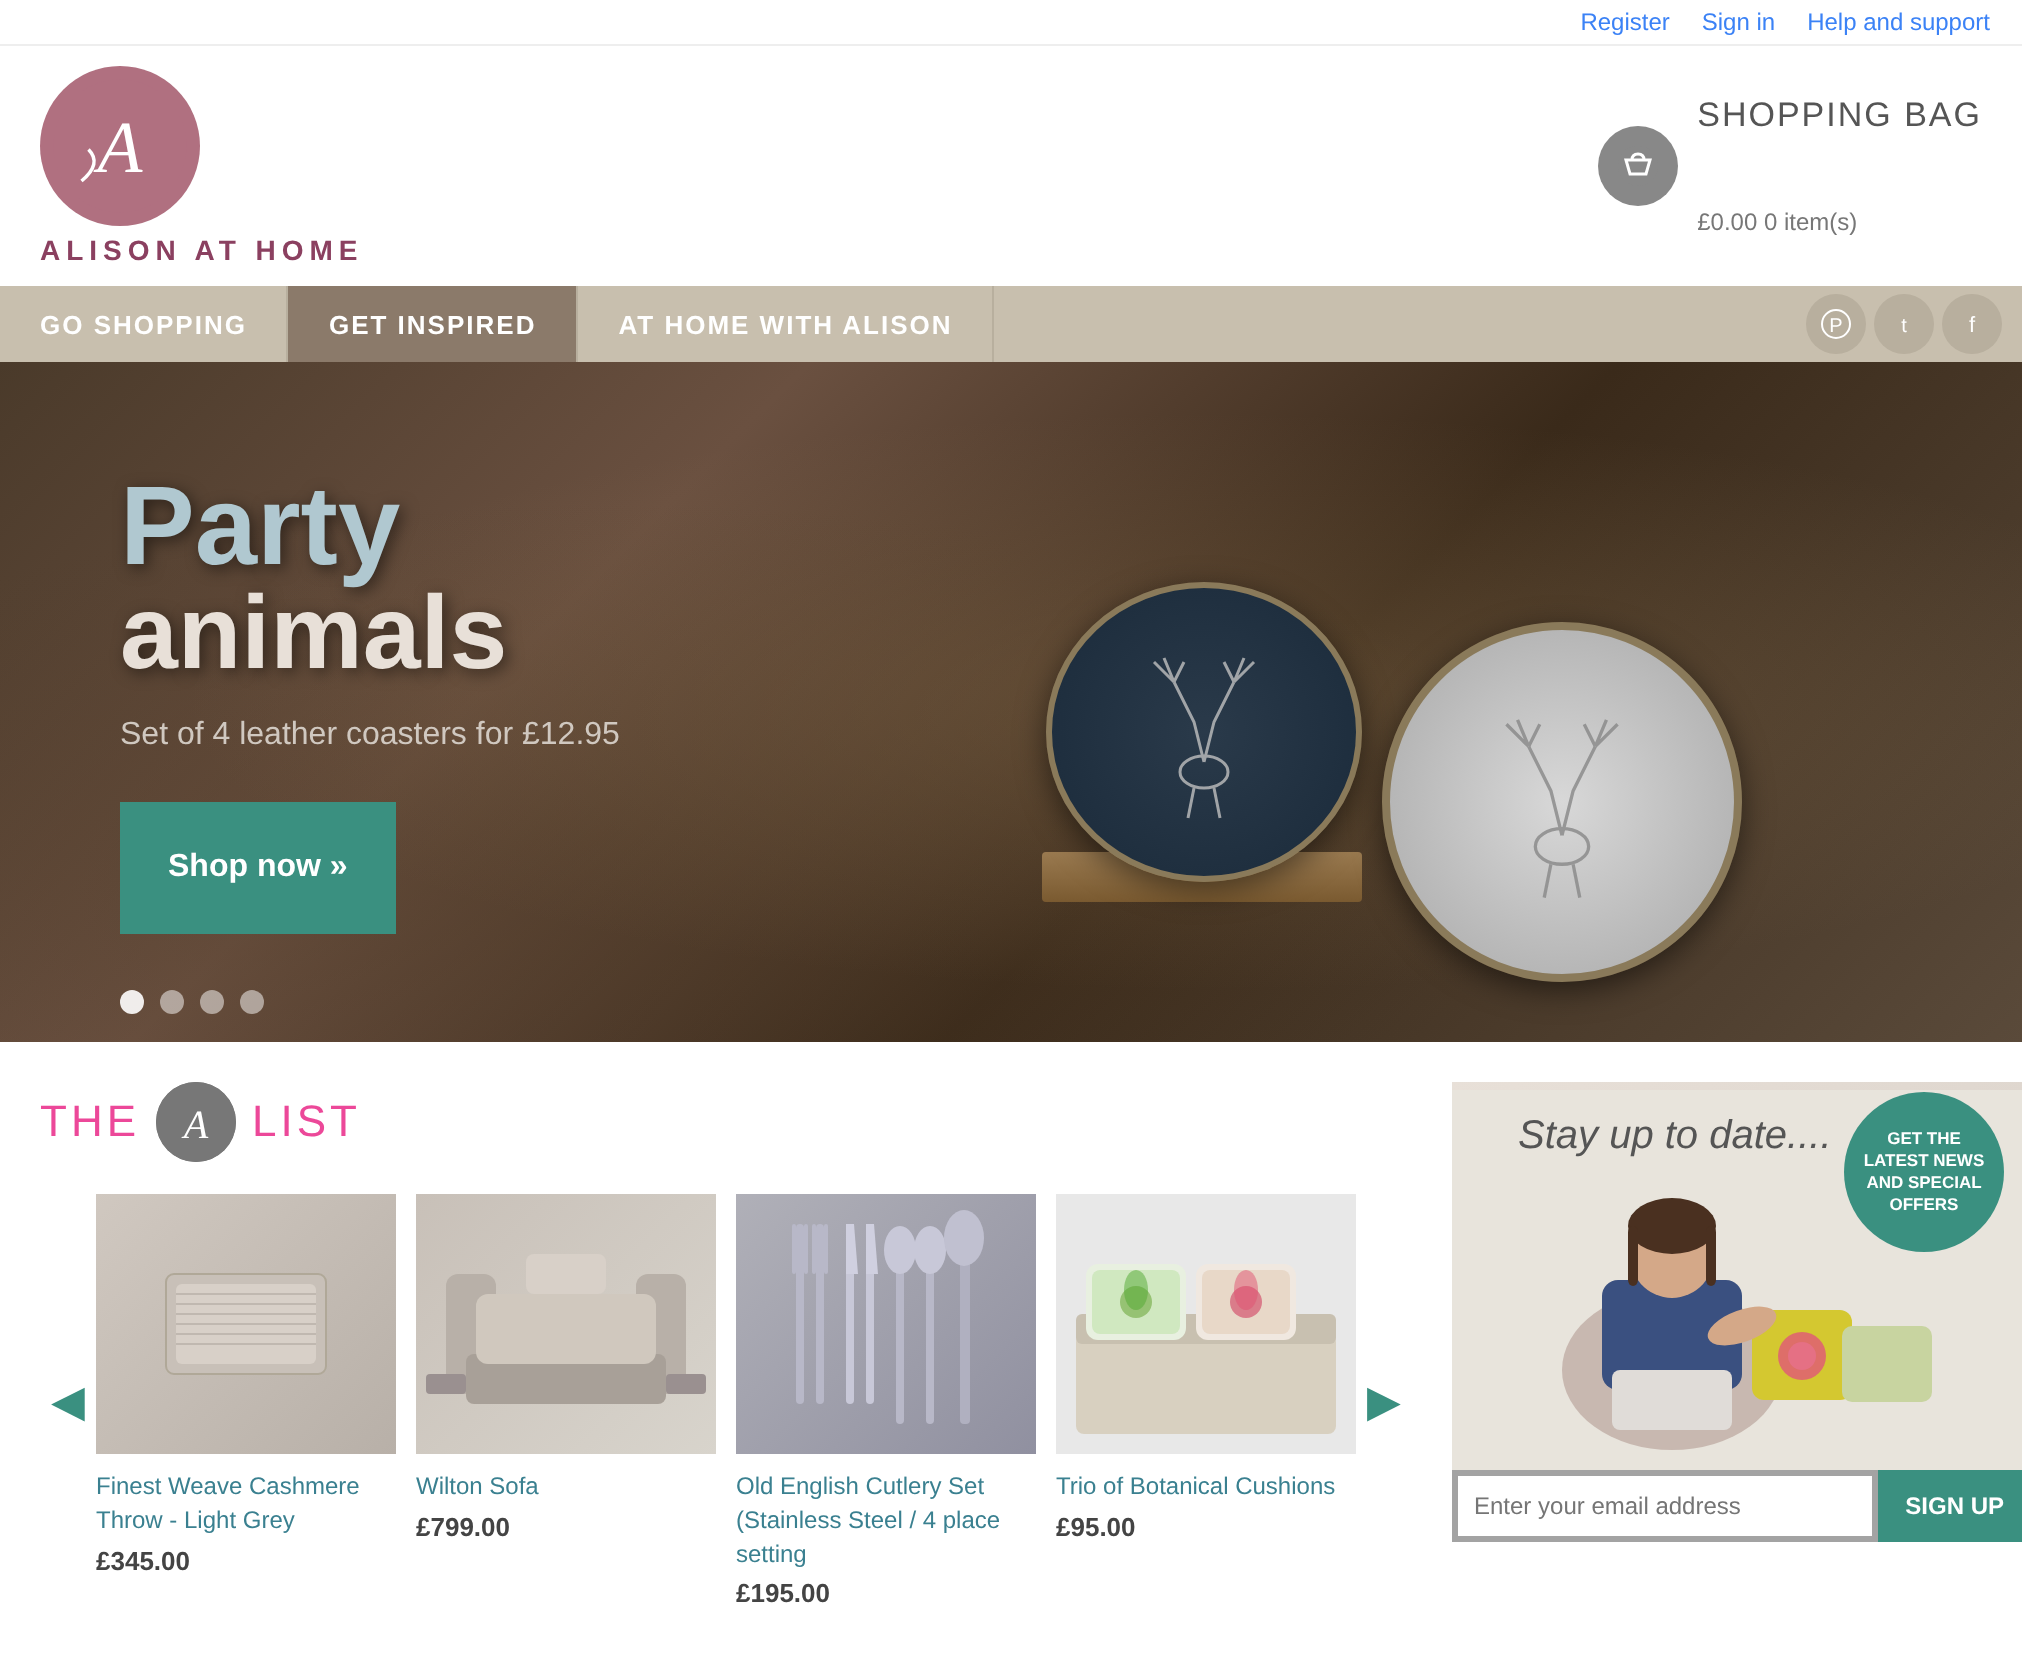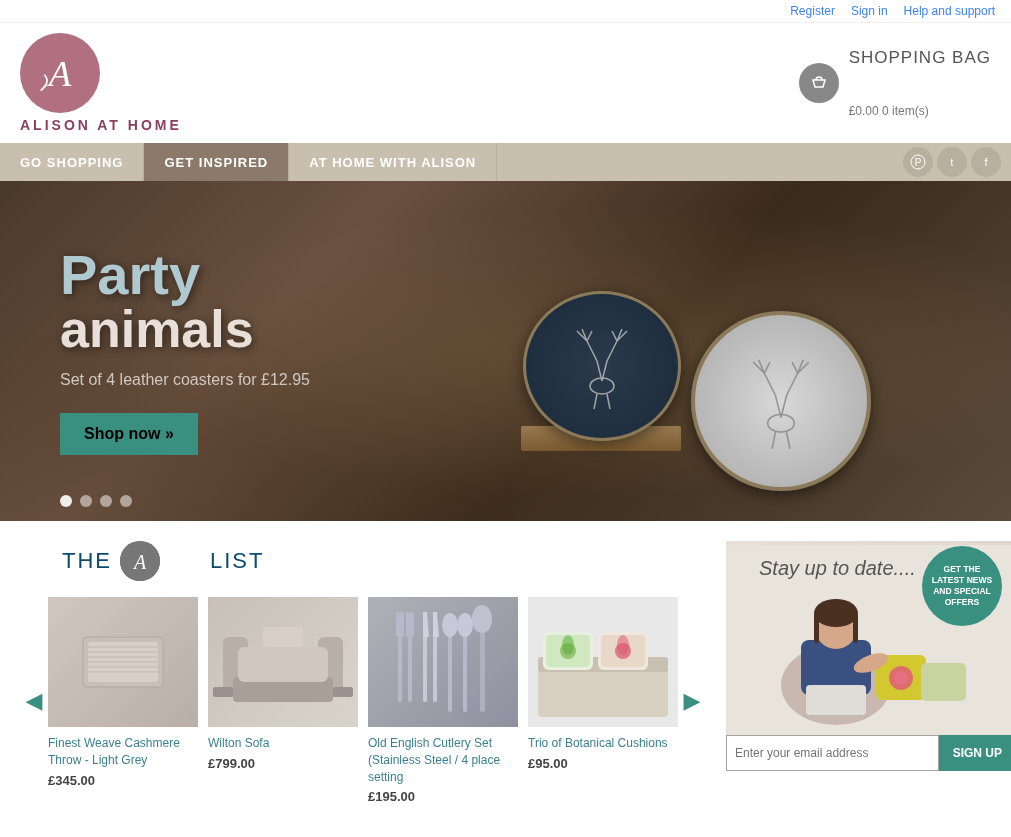--- a/index.html
+++ b/index.html
@@ -187,23 +187,23 @@
       line-height: 1;
       margin-bottom: 16px;
     }
     .hero-desc {
       font-size: 16px;
       color: #d0c8c0;
       margin-bottom: 24px;
     }
     .shop-now-btn {
       background: #3a9080;
-      color: #000000;
+      color: #ffffff;
       border: none;
-      padding: 12px 24px;
+      padding: 24px 24px;
       font-size: 16px;
       cursor: pointer;
       font-weight: bold;
       display: inline-flex;
       align-items: center;
       gap: 8px;
     }
 
     
     .carousel-dots {
@@ -232,25 +232,24 @@
       flex: 1;
     }
     .section-title {
       display: flex;
       align-items: center;
       gap: 8px;
       margin-bottom: 16px;
     }
     .section-title-text {
       font-size: 22px;
-      color: #0c4a6e;
+      color: #ec4899;
       font-weight: normal;
       letter-spacing: 2px;
       text-transform: uppercase;
-      margin-left: 42px;
     }
     .a-list-logo {
       width: 40px;
       height: 40px;
       background: #777;
       border-radius: 50%;
       display: flex;
       align-items: center;
       justify-content: center;
       color: white;
@@ -358,21 +357,21 @@
       position: absolute;
       bottom: 0;
       left: 0;
       right: 0;
       display: flex;
       height: 36px;
     }
     .email-input {
       flex: 1;
       height: 36px;
-      border: 1px solid #a3a3a3;
+      border: 3px solid #a3a3a3;
       padding: 0 8px;
       font-size: 12px;
       color: #999;
       outline: none;
     }
     .signup-btn {
       background: #3a9080;
       color: white;
       border: none;
       padding: 0 14px;

